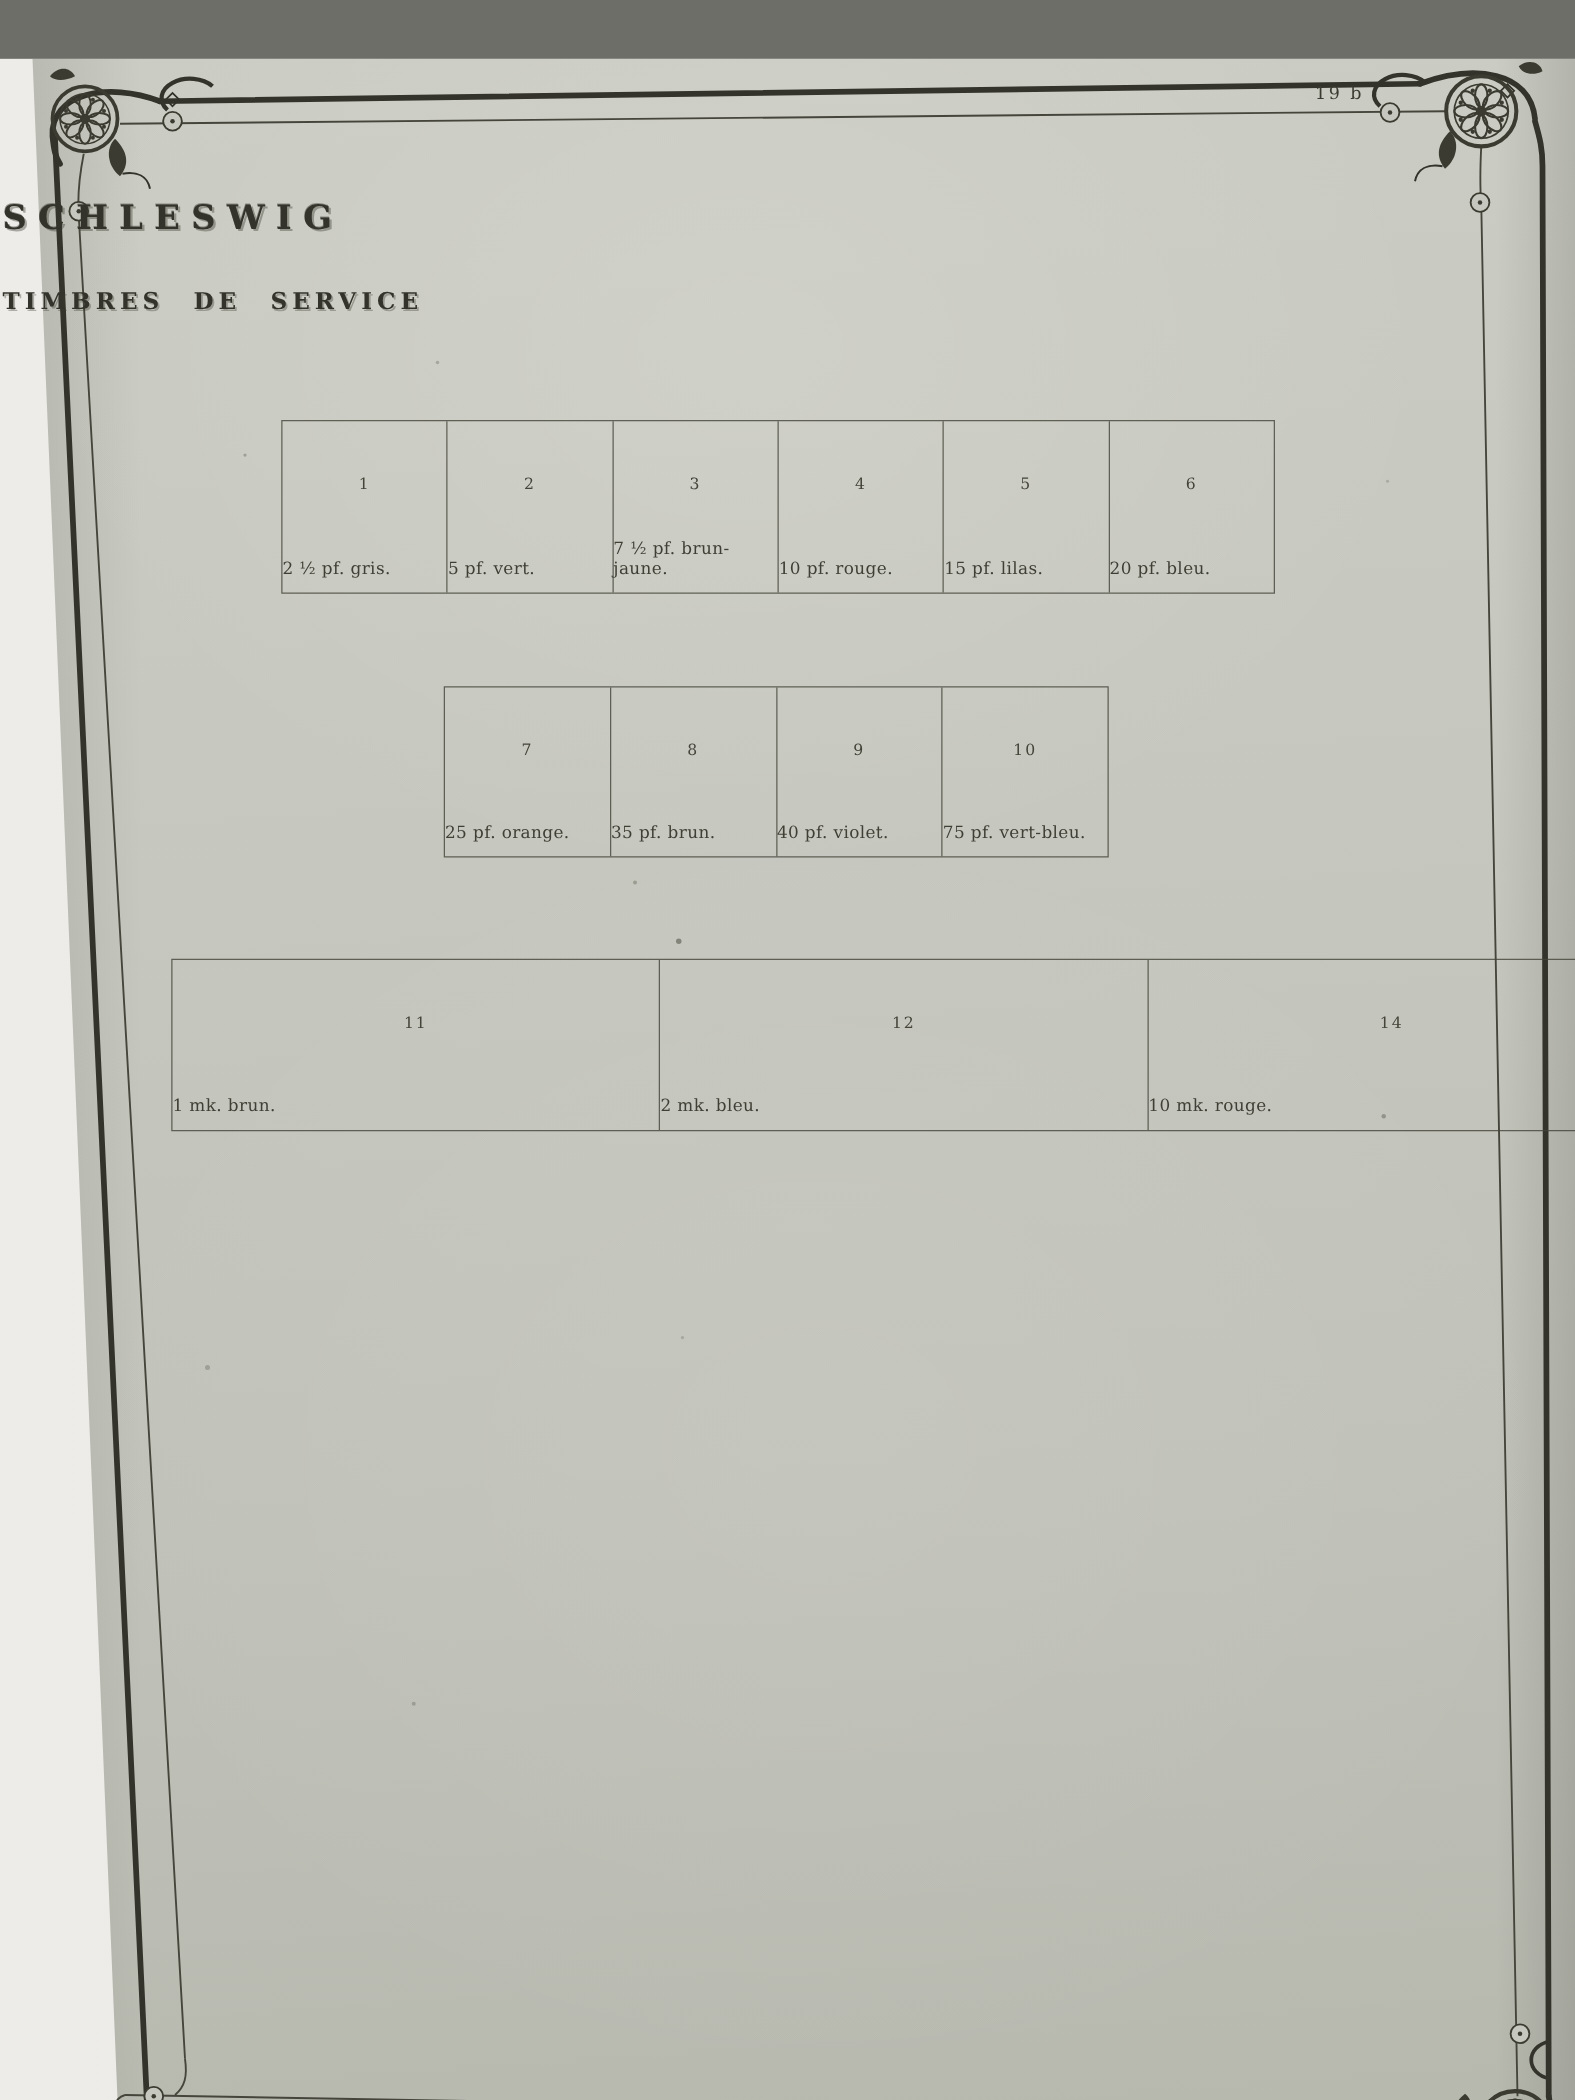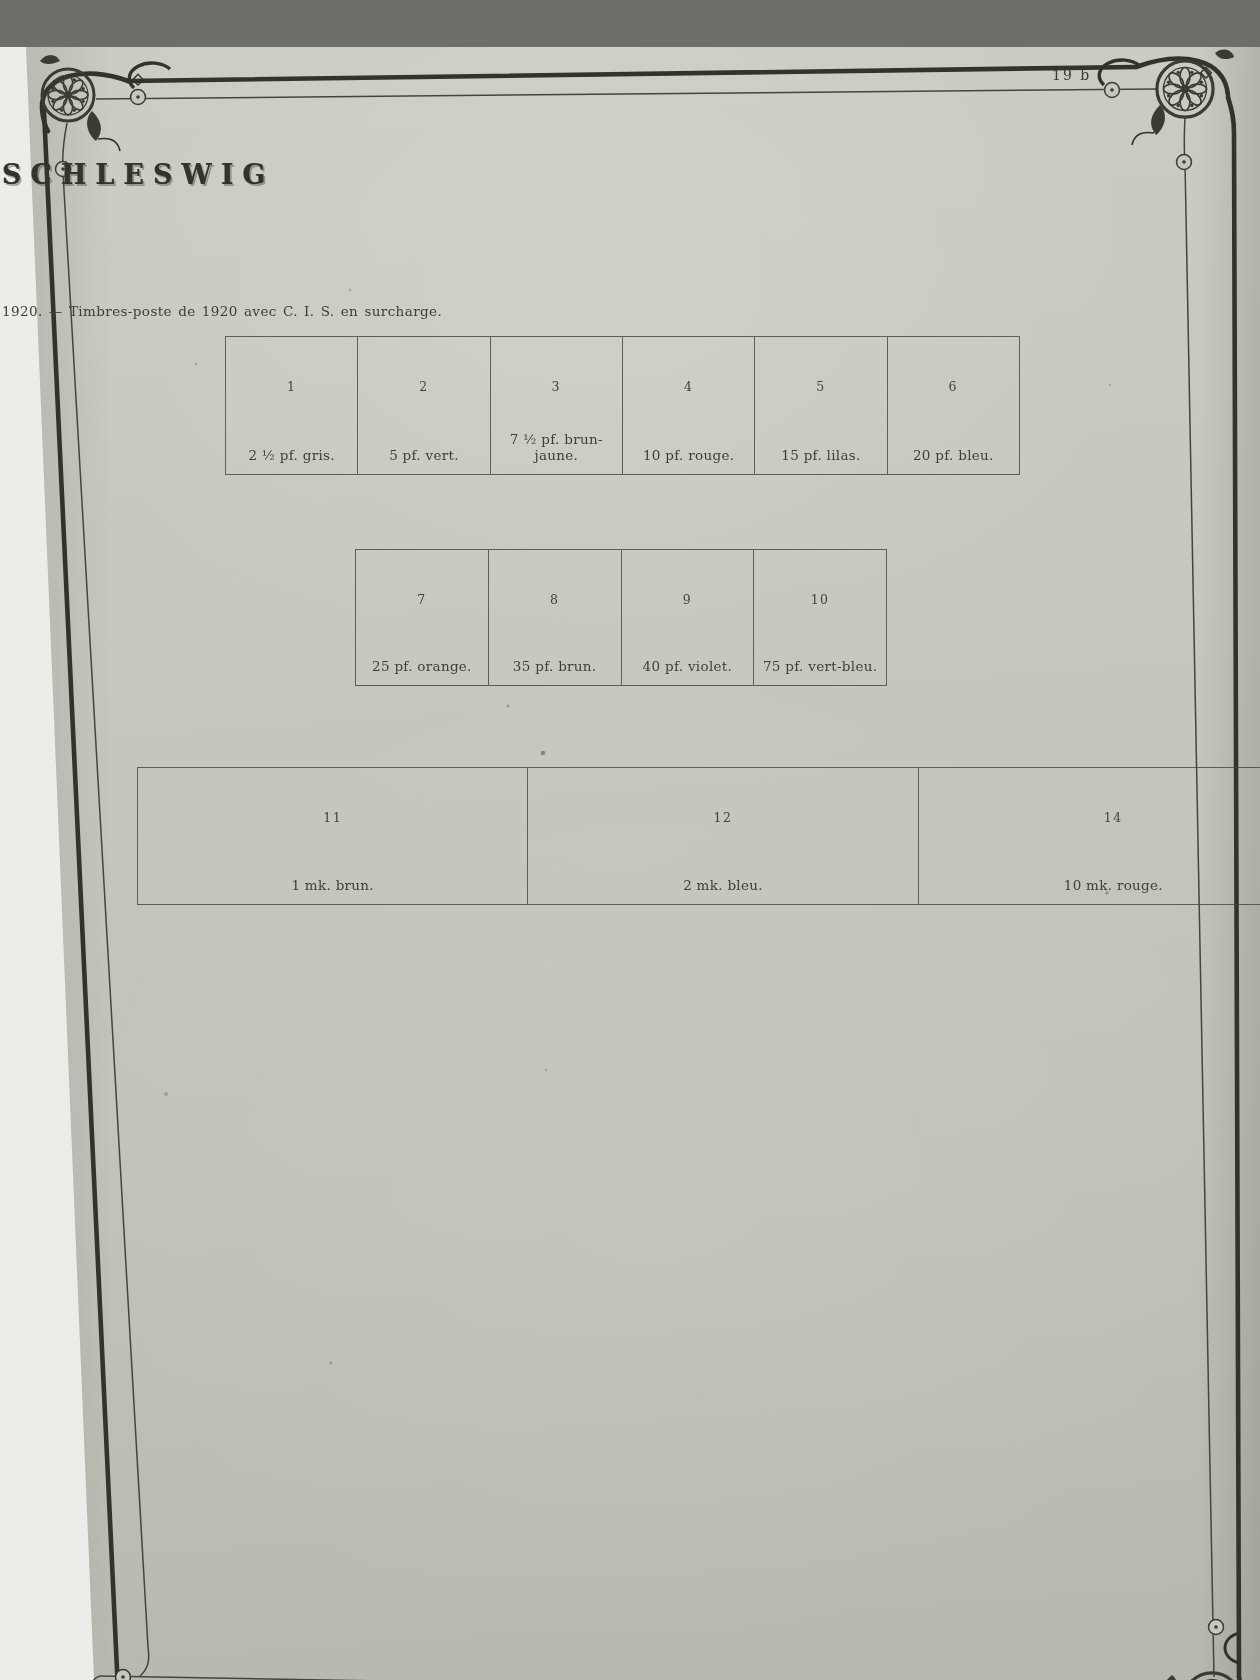--- a/index.html
+++ b/index.html
@@ -34,21 +34,21 @@
          text-shadow:1.4px 1.6px 0 rgba(56,56,46,.35)}
   .caption{top:256px;font-size:13.5px;letter-spacing:.4px;word-spacing:1.5px;color:#3e3e35}
   .stamp-table{position:absolute;z-index:5;display:flex;border:1px solid rgba(68,68,58,.8)}
   .t1{left:225px;top:289px;width:795px;height:139px}
   .t2{left:355px;top:502px;width:532px;height:137px}
   .t3{left:137px;top:720px;width:1172px;height:138px}
   .cell{flex:1;position:relative;border-left:1px solid rgba(68,68,58,.8)}
   .cell:first-child{border-left:none}
   .num{position:absolute;top:42px;left:0;width:100%;text-align:center;
        font-size:12.5px;letter-spacing:1.5px;color:#45443a}
-  .lbl{position:absolute;bottom:11px;left:0;width:100%;text-align:center;
+  .lbl{position:absolute;bottom:11px;left:0;width:100%;text-align:left;
        font-size:13.5px;letter-spacing:.3px;color:#403f36}
   .star{position:absolute;left:146px;top:1637px;z-index:5;font-size:12px;color:#34342c;
         font-family:"DejaVu Sans","Liberation Sans",sans-serif}
 </style>
 </head>
 <body>
 
 <div class="photo">
 
   <div class="white-edge"></div>
@@ -147,21 +147,21 @@
       <circle cx="331" cy="1316" r="1.6" opacity=".3"></circle>
       <circle cx="546" cy="1023" r="1.3" opacity=".25"></circle>
       <circle cx="196" cy="317" r="1.3" opacity=".35"></circle>
       <circle cx="1110" cy="338" r="1.2" opacity=".25"></circle>
     </g>
   </svg>
 
   <div class="page-number">19 b</div>
 
   <h1 class="txt title">SCHLESWIG</h1>
-  <div class="txt caption">1920. — Timbres-poste de 1920 avec C. I. S. en surcharge.</div>
+  <h2 class="txt subtitle">TIMBRES DE SERVICE</h2>
 
   <div class="stamp-table t1">
     <div class="cell">
       <span class="num">1</span>
       <span class="lbl">2 ½ pf. gris.</span>
     </div>
     <div class="cell">
       <span class="num">2</span>
       <span class="lbl">5 pf. vert.</span>
     </div>

